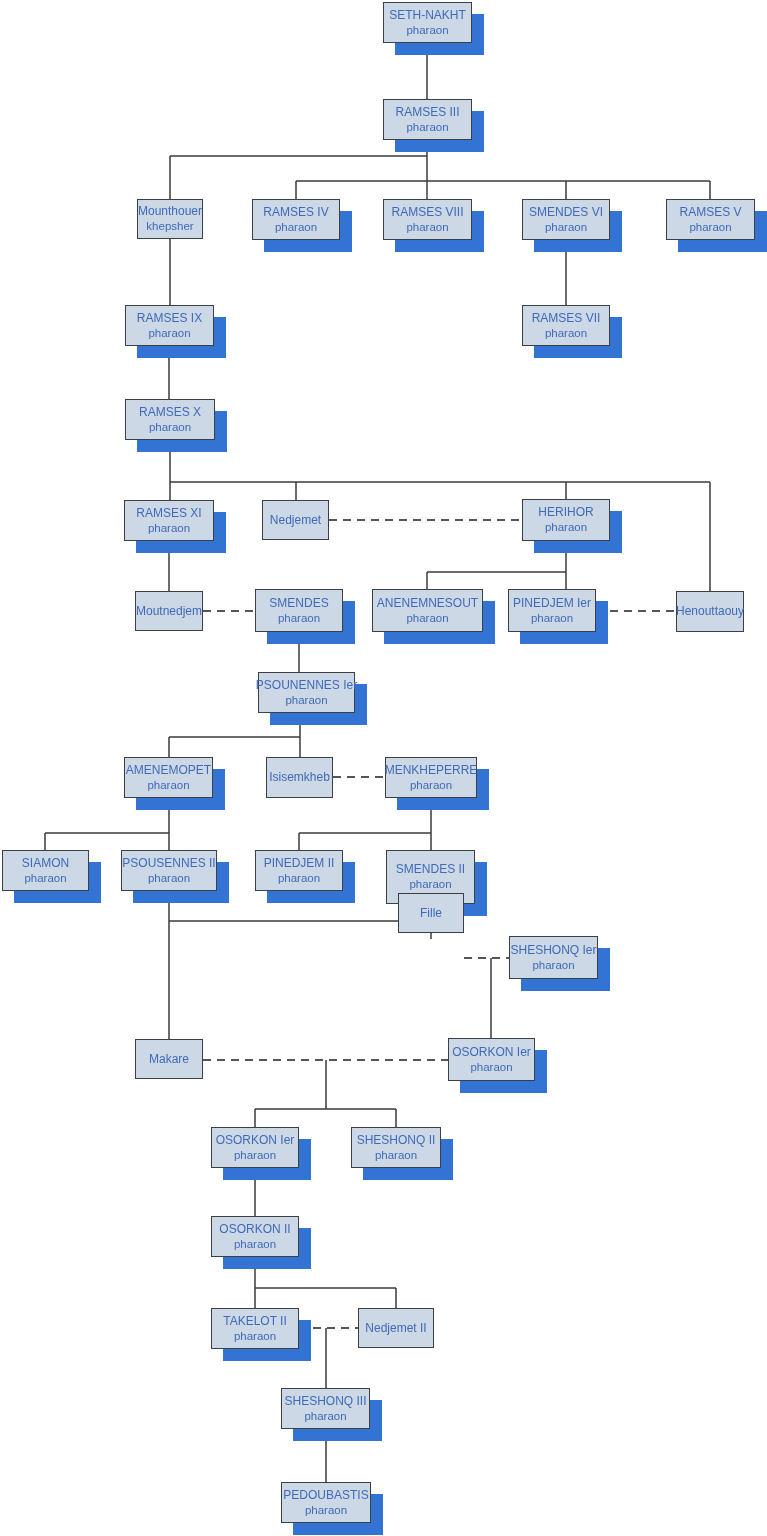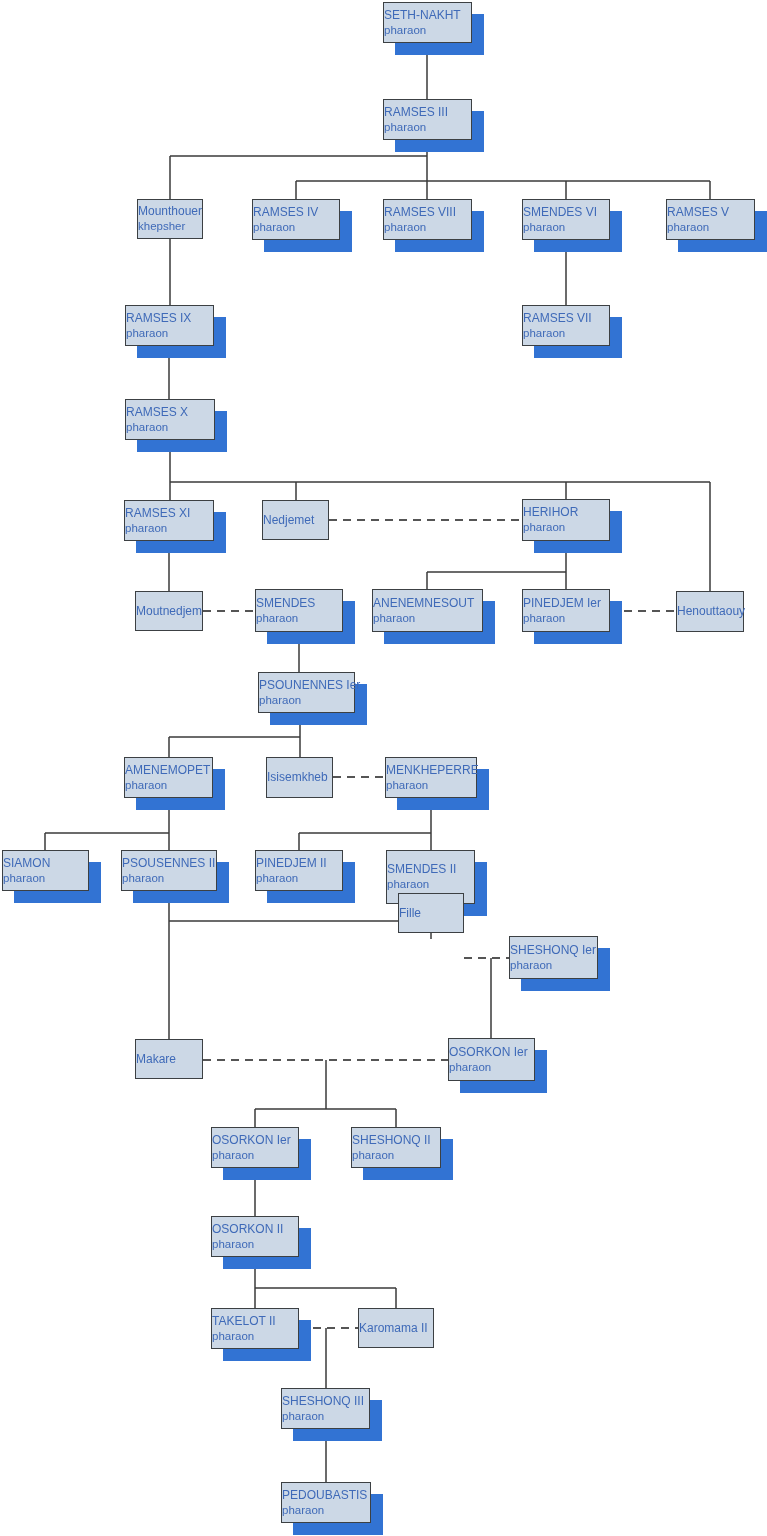--- a/index.html
+++ b/index.html
@@ -1,20 +1,20 @@
 <!DOCTYPE html>
 <html><head>
 <meta charset="utf-8">
 <style>
   html,body{margin:0;padding:0;background:#fff;}
   .canvas{position:relative;width:767px;height:1536px;background:#ffffff;overflow:hidden;
           font-family:"Liberation Sans", sans-serif;}
   .wires{position:absolute;left:0;top:0;width:767px;height:1536px;}
   .node{position:absolute;box-sizing:border-box;background:#ccd8e6;border:1.5px solid #3c4043;
-        display:flex;flex-direction:column;align-items:flex-start;justify-content:center;
+        display:flex;flex-direction:column;align-items:center;justify-content:center;
         text-align:center;color:#3f6ab8;line-height:15px;white-space:nowrap;}
   .node.pharaoh{box-shadow:12px 12px 0 #3273d3;}
   .l1{font-size:12px;}
   .l2{font-size:11.5px;}
 </style>
 </head>
 <body>
 
 <div class="canvas">
 
@@ -131,21 +131,21 @@
     <span class="l1">Moutnedjem</span>
   </div>
   <div class="node pharaoh" style="left:255px;top:589px;width:88px;height:43px">
     <span class="l1">SMENDES</span>
     <span class="l2">pharaon</span>
   </div>
   <div class="node pharaoh" style="left:372px;top:589px;width:111px;height:43px">
     <span class="l1">ANENEMNESOUT</span>
     <span class="l2">pharaon</span>
   </div>
-  <div class="node pharaoh" style="left:522px;top:589px;width:88px;height:43px">
+  <div class="node pharaoh" style="left:508px;top:589px;width:88px;height:43px">
     <span class="l1">PINEDJEM Ier</span>
     <span class="l2">pharaon</span>
   </div>
   <div class="node person" style="left:676px;top:591px;width:68px;height:41px">
     <span class="l1">Henouttaouy</span>
   </div>
   <div class="node pharaoh" style="left:258px;top:672px;width:97px;height:41px">
     <span class="l1">PSOUNENNES Ier</span>
     <span class="l2">pharaon</span>
   </div>
@@ -200,21 +200,21 @@
   </div>
   <div class="node pharaoh" style="left:211px;top:1216px;width:88px;height:41px">
     <span class="l1">OSORKON II</span>
     <span class="l2">pharaon</span>
   </div>
   <div class="node pharaoh" style="left:211px;top:1308px;width:88px;height:41px">
     <span class="l1">TAKELOT II</span>
     <span class="l2">pharaon</span>
   </div>
   <div class="node person" style="left:358px;top:1308px;width:76px;height:40px">
-    <span class="l1">Karomama II</span>
+    <span class="l1">Nedjemet II</span>
   </div>
   <div class="node pharaoh" style="left:281px;top:1388px;width:89px;height:41px">
     <span class="l1">SHESHONQ III</span>
     <span class="l2">pharaon</span>
   </div>
   <div class="node pharaoh" style="left:281px;top:1482px;width:90px;height:41px">
     <span class="l1">PEDOUBASTIS</span>
     <span class="l2">pharaon</span>
   </div>
 

